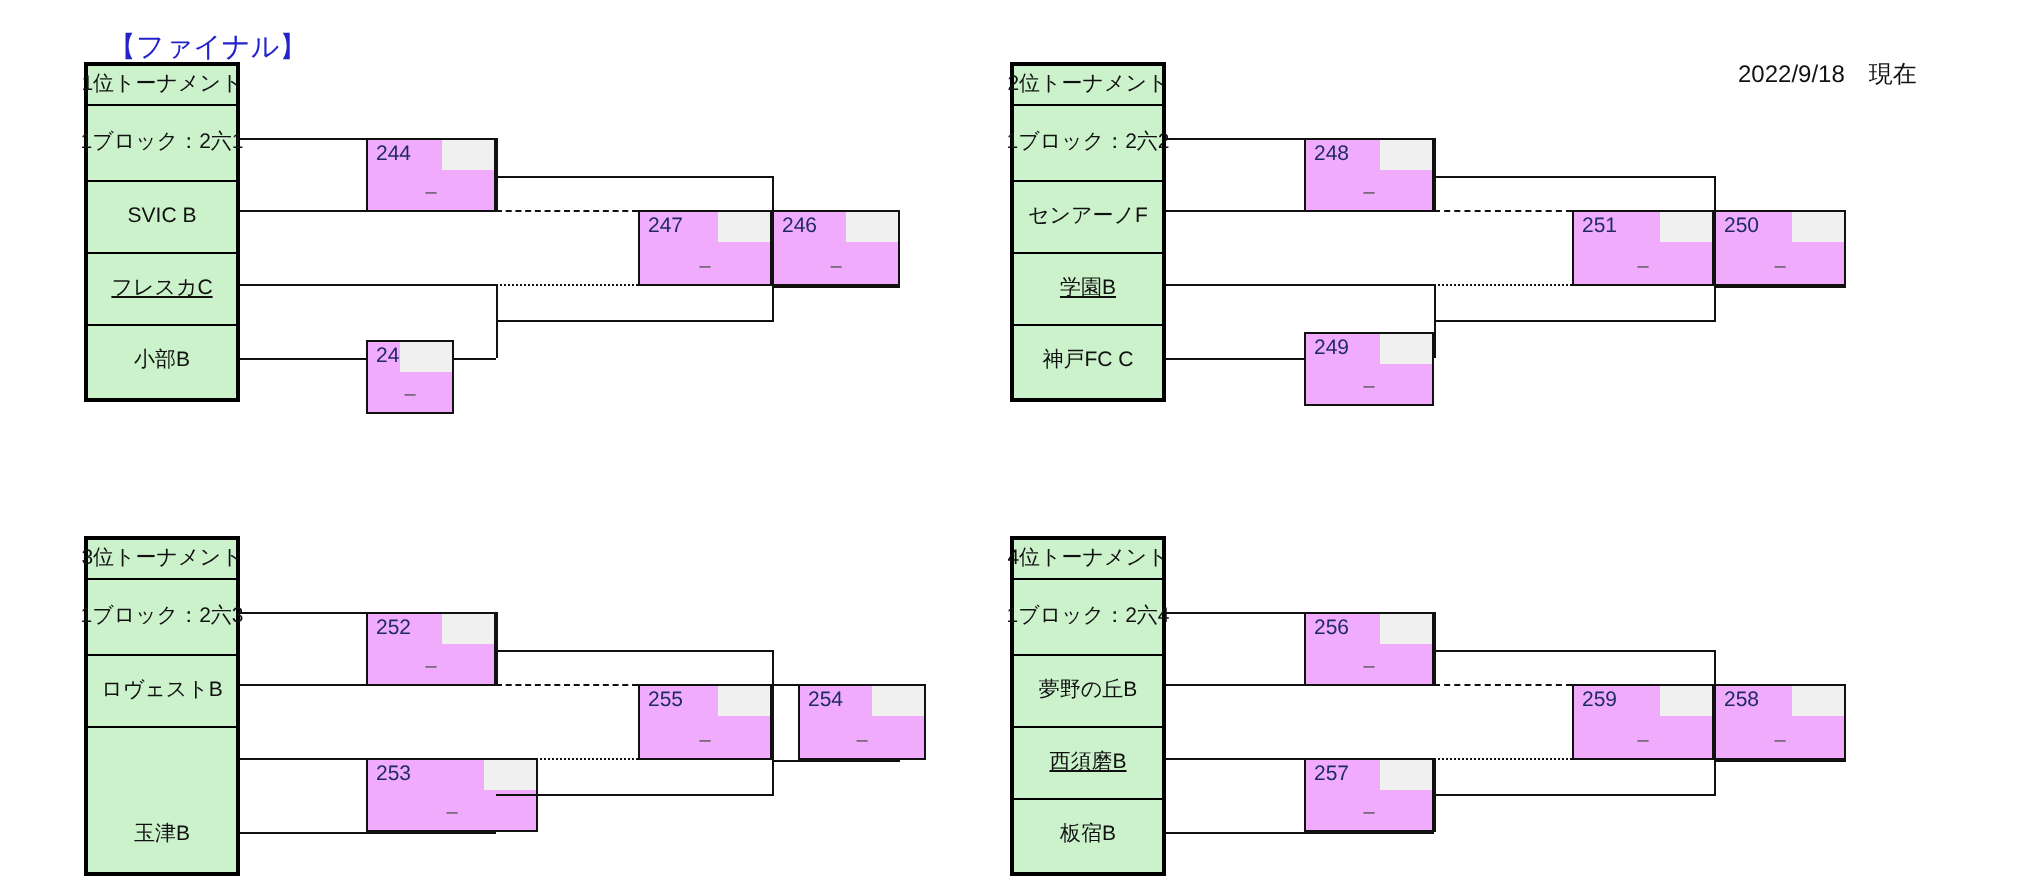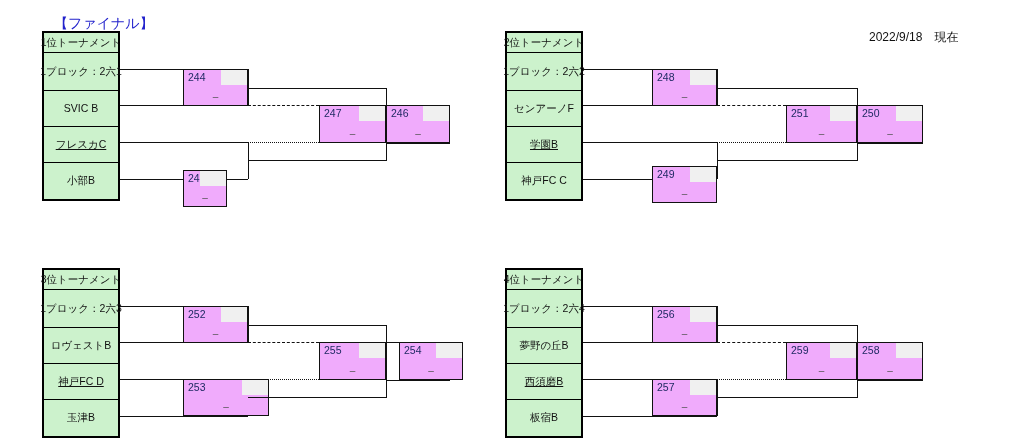--- a/index.html
+++ b/index.html
@@ -173,21 +173,20 @@
       <span class="score">–</span>
     </div>
   </div>
 
   <div class="bracket" id="bk2" style="left:42px;top:268px;">
 
     <div class="teamcol">
       <div class="cell cell-title div">3位トーナメント</div>
       <div class="cell cell-b1 div">1ブロック：2六3</div>
       <div class="cell cell-b2 div">ロヴェストB</div>
-      <div class="cell cell-b3 div">神戸FC D</div>
       <div class="cell cell-b4">玉津B</div>
     </div>
 
     <div class="h" style="left:78px;top:38px;width:128px;"></div>
     <div class="h" style="left:78px;top:74px;width:128px;"></div>
     <div class="v" style="left:206px;top:38px;height:37px;"></div>
     <div class="mbox" style="left:141px;top:38px;width:65px;height:37px;">
       <span class="num">252</span>
       <span class="shade"></span>
       <span class="score">–</span>

